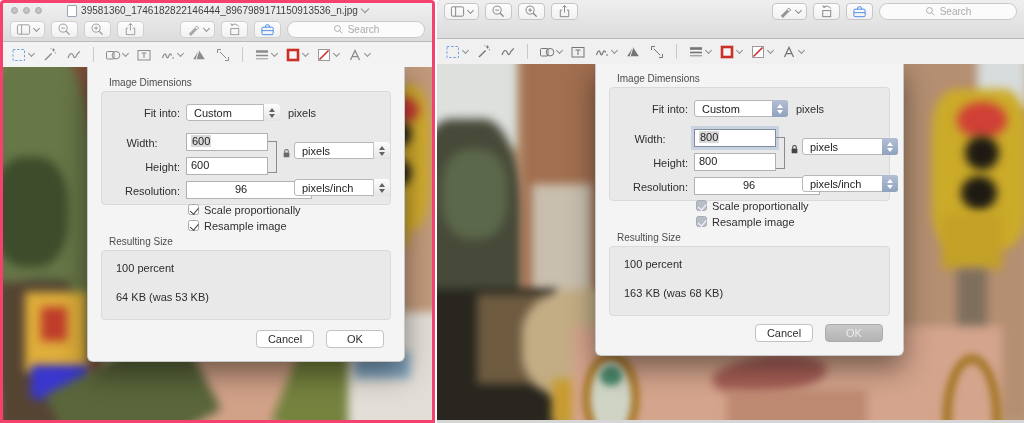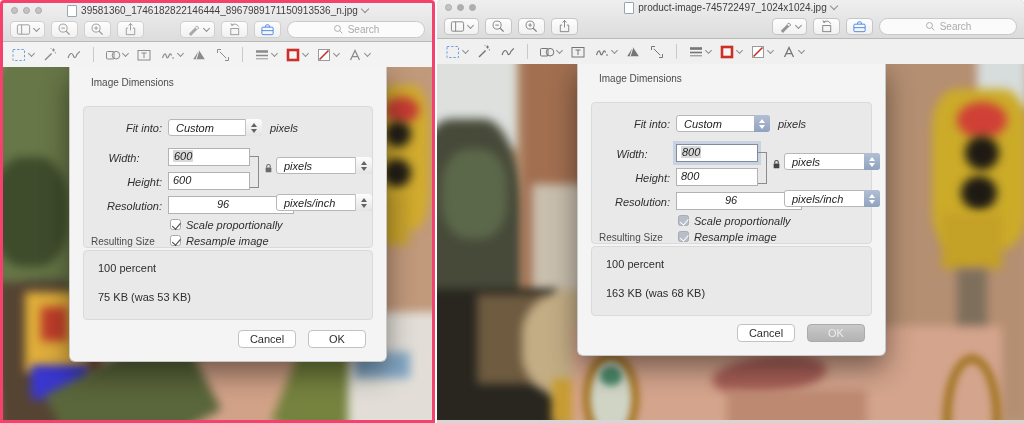--- a/index.html
+++ b/index.html
@@ -41,29 +41,29 @@
   .mkdiv{width:1px;height:15px;background:#c9c9c9;margin:0 3px;}
 
   
   .content{position:absolute;left:0;right:0;top:64px;bottom:0;overflow:hidden;}
   .w-left .content{top:64px;}
   .photo{position:absolute;inset:0;}
   .bb{position:absolute;filter:blur(5px);}
 
   
   .sheet{position:absolute;background:#f4f4f4;border:1px solid rgba(0,0,0,.18);border-top:none;
-         border-radius:0 0 6px 6px;box-shadow:0 12px 28px rgba(0,0,0,.45);box-sizing:border-box;z-index:5;}
+         border-radius:0 0 6px 6px;box-shadow:0 12px 28px rgba(0,0,0,.45);box-sizing:border-box;z-index:5;margin-left:18px;}
   .w-left .sheet{left:66px;top:-1px;width:318px;height:296px;}
   .w-right .sheet{left:140px;top:-2px;width:309px;height:294px;}
   .s-label{position:absolute;left:21px;font-size:10px;color:#4c4c4c;}
   .s-label.l1{top:11px;}
   .s-label.l2{top:170px;}
   .gbox{position:absolute;left:13px;right:13px;background:#e9e9e9;border:1px solid #dadada;
         border-radius:4px;box-sizing:border-box;}
-  .gb1{top:40px;height:142px;font-style:italic;}
+  .gb1{top:25px;height:114px;}
   .gb2{top:184px;height:70px;}
   .lbl{position:absolute;width:76px;text-align:right;font-size:11px;color:#2f2f2f;}
   .lbl.fit{top:15px;left:2px;} .lbl.wid{top:45px;left:2px;text-align:center;} .lbl.hei{top:69px;left:2px;text-align:right;}
   .lbl.res{top:93px;left:2px;}
   .field{position:absolute;left:84px;width:72px;height:15px;background:#fff;border:1px solid #b2b2b2;
          font-size:11px;color:#222;padding:1px 4px 0;box-sizing:content-box;}
   .field.wid{top:41px;} .field.hei{top:65px;} .field.res{top:89px;padding-left:48px;}
   .field .hl{background:#d9d9d9;padding:0 1px;}
   .w-right .field.focused{box-shadow:0 0 0 3px #c9d2e0;border-color:#808c9c;}
   .sel{position:absolute;height:17px;background:#fff;border:1px solid #b7b7b7;border-radius:3px;
@@ -333,45 +333,33 @@
           </div>
           <div class="cbrow c2">
             <span class="cbox"></span>
             <span>Resample image</span>
           </div>
         </div>
 
         <div class="s-label l2">Resulting Size</div>
         <div class="gbox gb2">
           <span class="rs-line pct">100 percent</span>
-          <span class="rs-line kb">75 KB (was 53 KB)</span>
+          <span class="rs-line kb">64 KB (was 53 KB)</span>
         </div>
 
         <div class="btnrow">
           <div class="btn">Cancel</div>
           <div class="btn ok">OK</div>
         </div>
       </div>
     </div>
   </div>
 
   <div class="window w-right">
     <div class="chrome">
-      <div class="titlebar">
-        <div class="lights">
-          <span class="light"></span>
-          <span class="light" style="background:#aeaeae;"></span>
-          <span class="light" style="background:#aeaeae;"></span>
-        </div>
-        <div class="titlewrap">
-          <span class="doc"></span>
-          <span class="title">product-image-745722497_1024x1024.jpg</span>
-          <span class="chev"></span>
-        </div>
-      </div>
       <div class="toolrow">
         <div class="tbtn">
           <svg width="15" height="15" viewBox="0 0 16 16">
               <rect x="1.5" y="3" width="13" height="10" rx="1.5" fill="none" stroke="currentColor"></rect>
               <line x1="6" y1="3" x2="6" y2="13" stroke="currentColor"></line>
             </svg>
           <span class="chev sm"></span>
         </div>
         <div class="tbtn">
           <svg width="15" height="15" viewBox="0 0 16 16">

